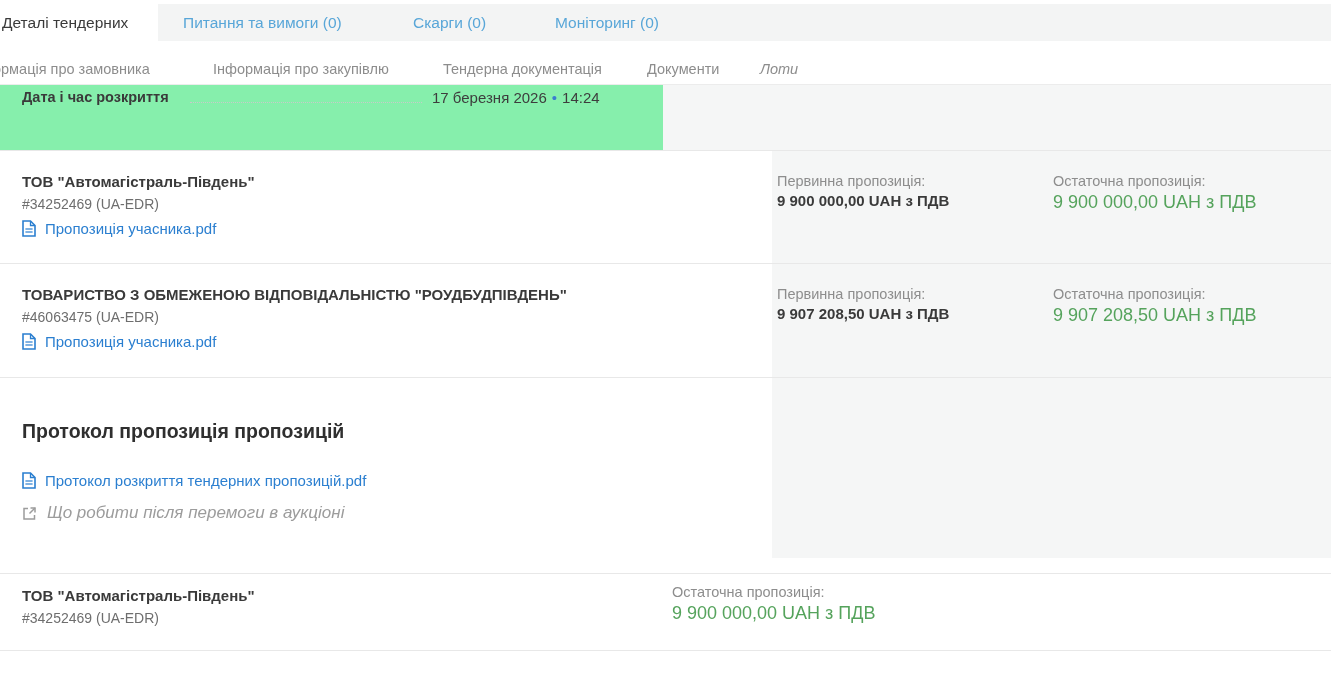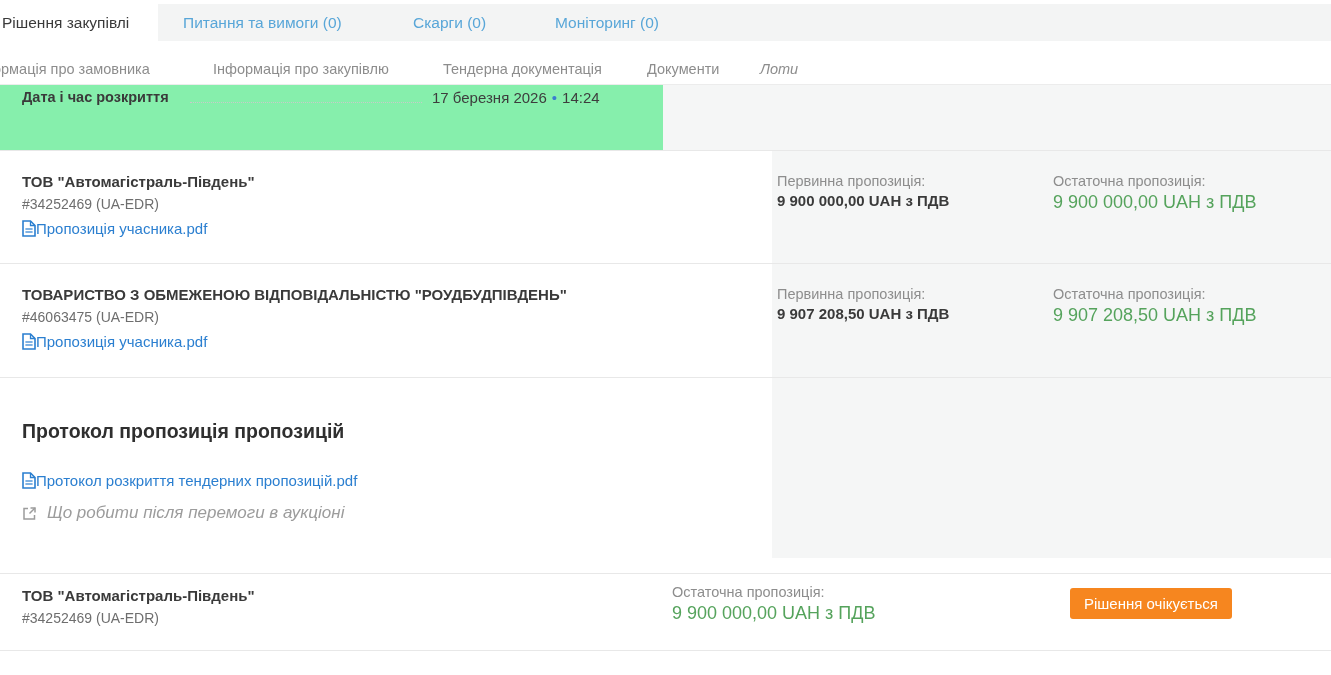--- a/index.html
+++ b/index.html
@@ -32,21 +32,21 @@
   #date-leader{left:190px;top:17px;width:232px;border-bottom:1px dotted #c9c9c9;}
   #date-value{left:432px;top:4px;font-size:15px;color:#3d3d3d;white-space:nowrap;}
   #date-value .dot{color:#3a7cd0;margin:0 5px;font-size:15px;}
 
   
   .bid-row{left:0;right:0;background:#ffffff;}
   #bid1{top:151px;height:112px;} #bid2{top:264px;height:113px;}
   .bid-gray{left:772px;top:0;right:0;bottom:0;background:var(--panel-gray);}
   .bid-name{left:22px;top:22px;font-size:15px;font-weight:bold;color:var(--text-dark);white-space:nowrap;}
   .bid-edr{left:22px;top:45px;font-size:14px;color:#6e6e6e;}
-  .doc-link{left:22px;display:flex;align-items:center;cursor:pointer;
+  .doc-link{left:22px;display:flex;align-items:center;gap:9px;cursor:pointer;
     font-size:15px;color:var(--link-blue);white-space:nowrap;}
   .bid-doc{top:69px;}
   .amt-col{top:22px;white-space:nowrap;}
   .amt-initial{left:777px;} .amt-final{left:1053px;}
   .amt-label{font-size:14.5px;color:#8d8d8d;margin-bottom:3px;}
   .amt-value-dark{font-size:15px;font-weight:bold;color:#3a3a3a;}
   .amt-value-green{font-size:18px;color:var(--green);}
 
   .hline{left:0;right:0;height:1px;background:#e8e8e8;}
   #line1{top:150px;} #line2{top:263px;} #line3{top:377px;} #line4{top:573px;} #line5{top:650px;}
@@ -66,21 +66,21 @@
   #award-amt{left:672px;top:10px;white-space:nowrap;}
   #award-badge{left:1070px;top:14px;height:31px;background:var(--orange);border-radius:3px;
     display:flex;align-items:center;padding:0 14px;font-size:15px;color:#ffffff;white-space:nowrap;}
 
   svg{display:block;flex:0 0 auto;}
 </style>
 </head>
 <body>
 
 <div id="tabbar" class="abs"></div>
-<div id="tab-active" class="abs">Рішення закупівлі</div>
+<div id="tab-active" class="abs">Деталі тендерних</div>
 <div id="tab-q" class="abs tab-link">Питання та вимоги (0)</div>
 <div id="tab-c" class="abs tab-link">Скарги (0)</div>
 <div id="tab-m" class="abs tab-link">Моніторинг (0)</div>
 
 <div id="sn0" class="abs subnav-item">Інформація про замовника</div>
 <div id="sn1" class="abs subnav-item">Інформація про закупівлю</div>
 <div id="sn2" class="abs subnav-item">Тендерна документація</div>
 <div id="sn3" class="abs subnav-item">Документи</div>
 <div id="sn4" class="abs subnav-item">Лоти</div>
 <div id="subnav-border" class="abs"></div>
@@ -172,15 +172,14 @@
 </div>
 <div id="line4" class="abs hline"></div>
 
 <div id="award" class="abs">
   <div id="award-name" class="abs">ТОВ "Автомагістраль-Південь"</div>
   <div id="award-edr" class="abs">#34252469 (UA-EDR)</div>
   <div id="award-amt" class="abs">
     <div class="amt-label">Остаточна пропозиція:</div>
     <div class="amt-value-green">9 900 000,00 UAH з ПДВ</div>
   </div>
-  <div id="award-badge" class="abs">Рішення очікується</div>
 </div>
 <div id="line5" class="abs hline"></div>
 
 </body></html>

